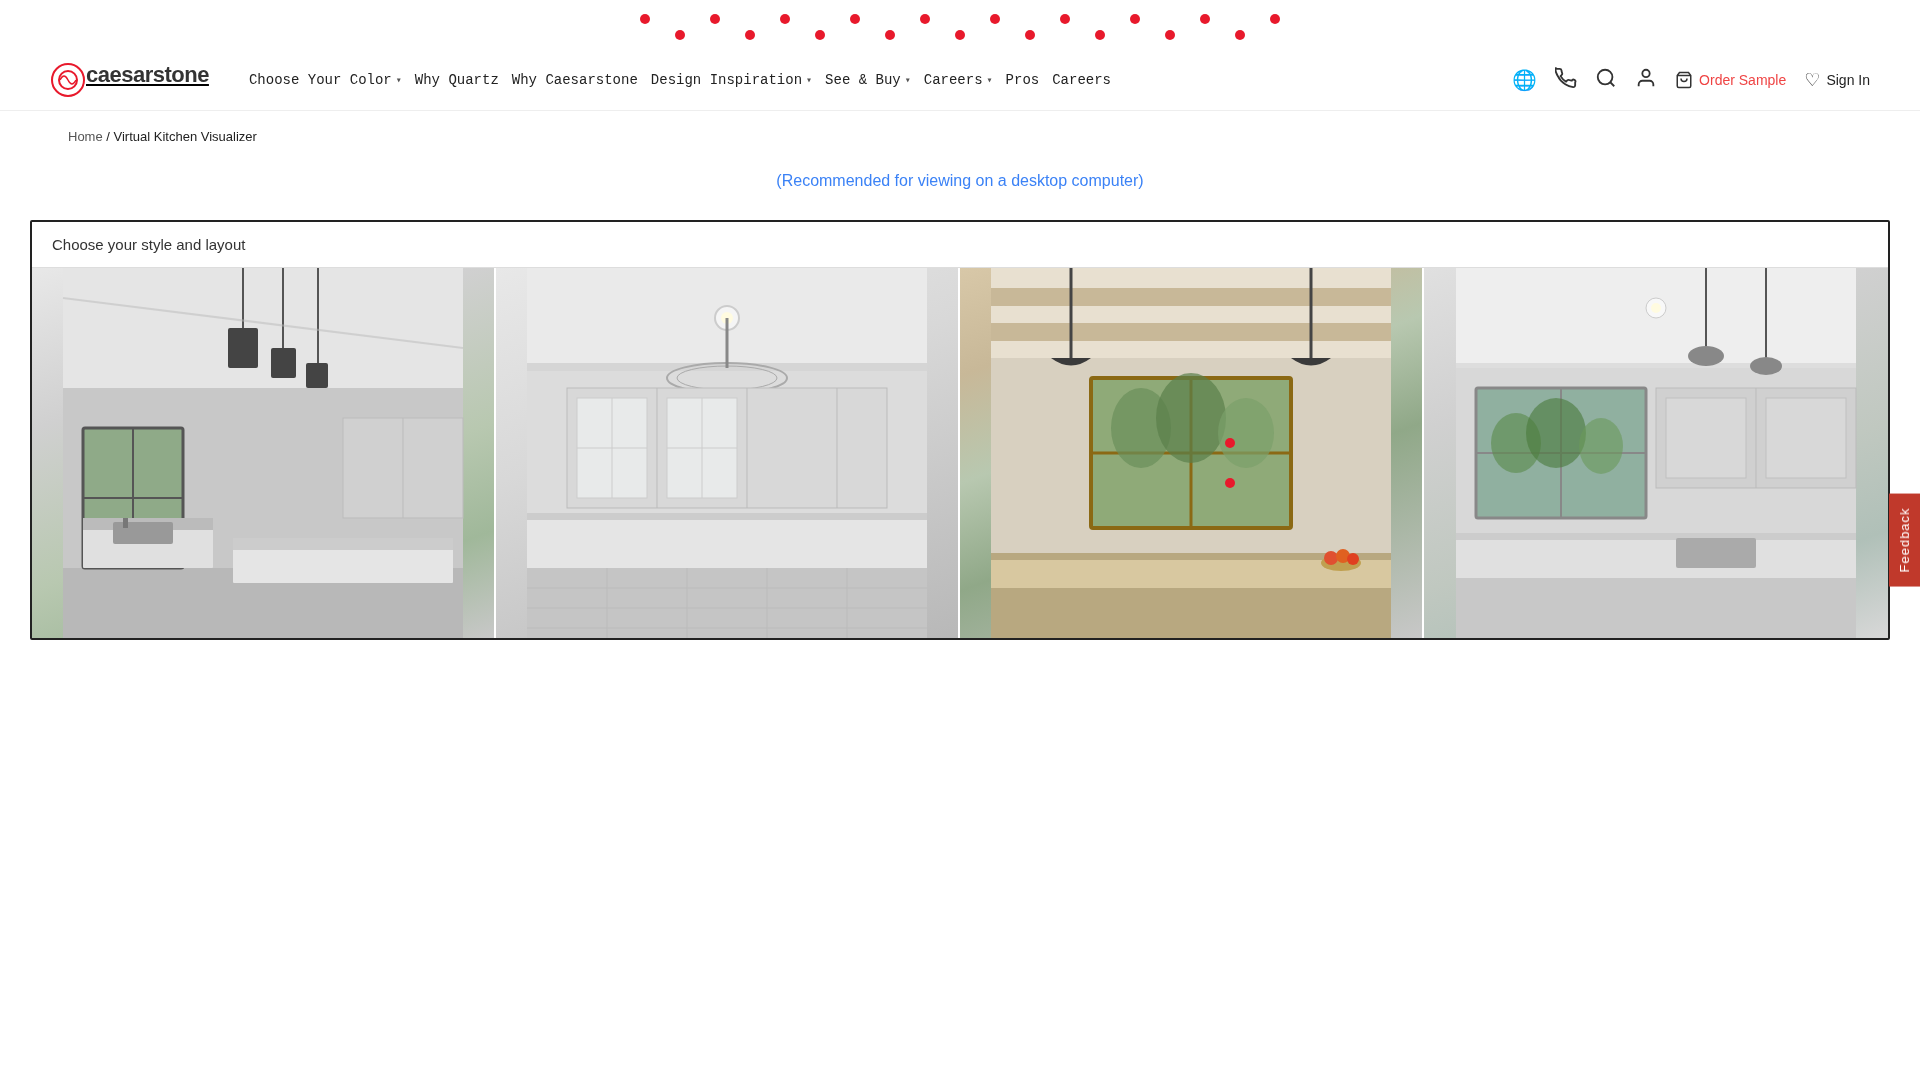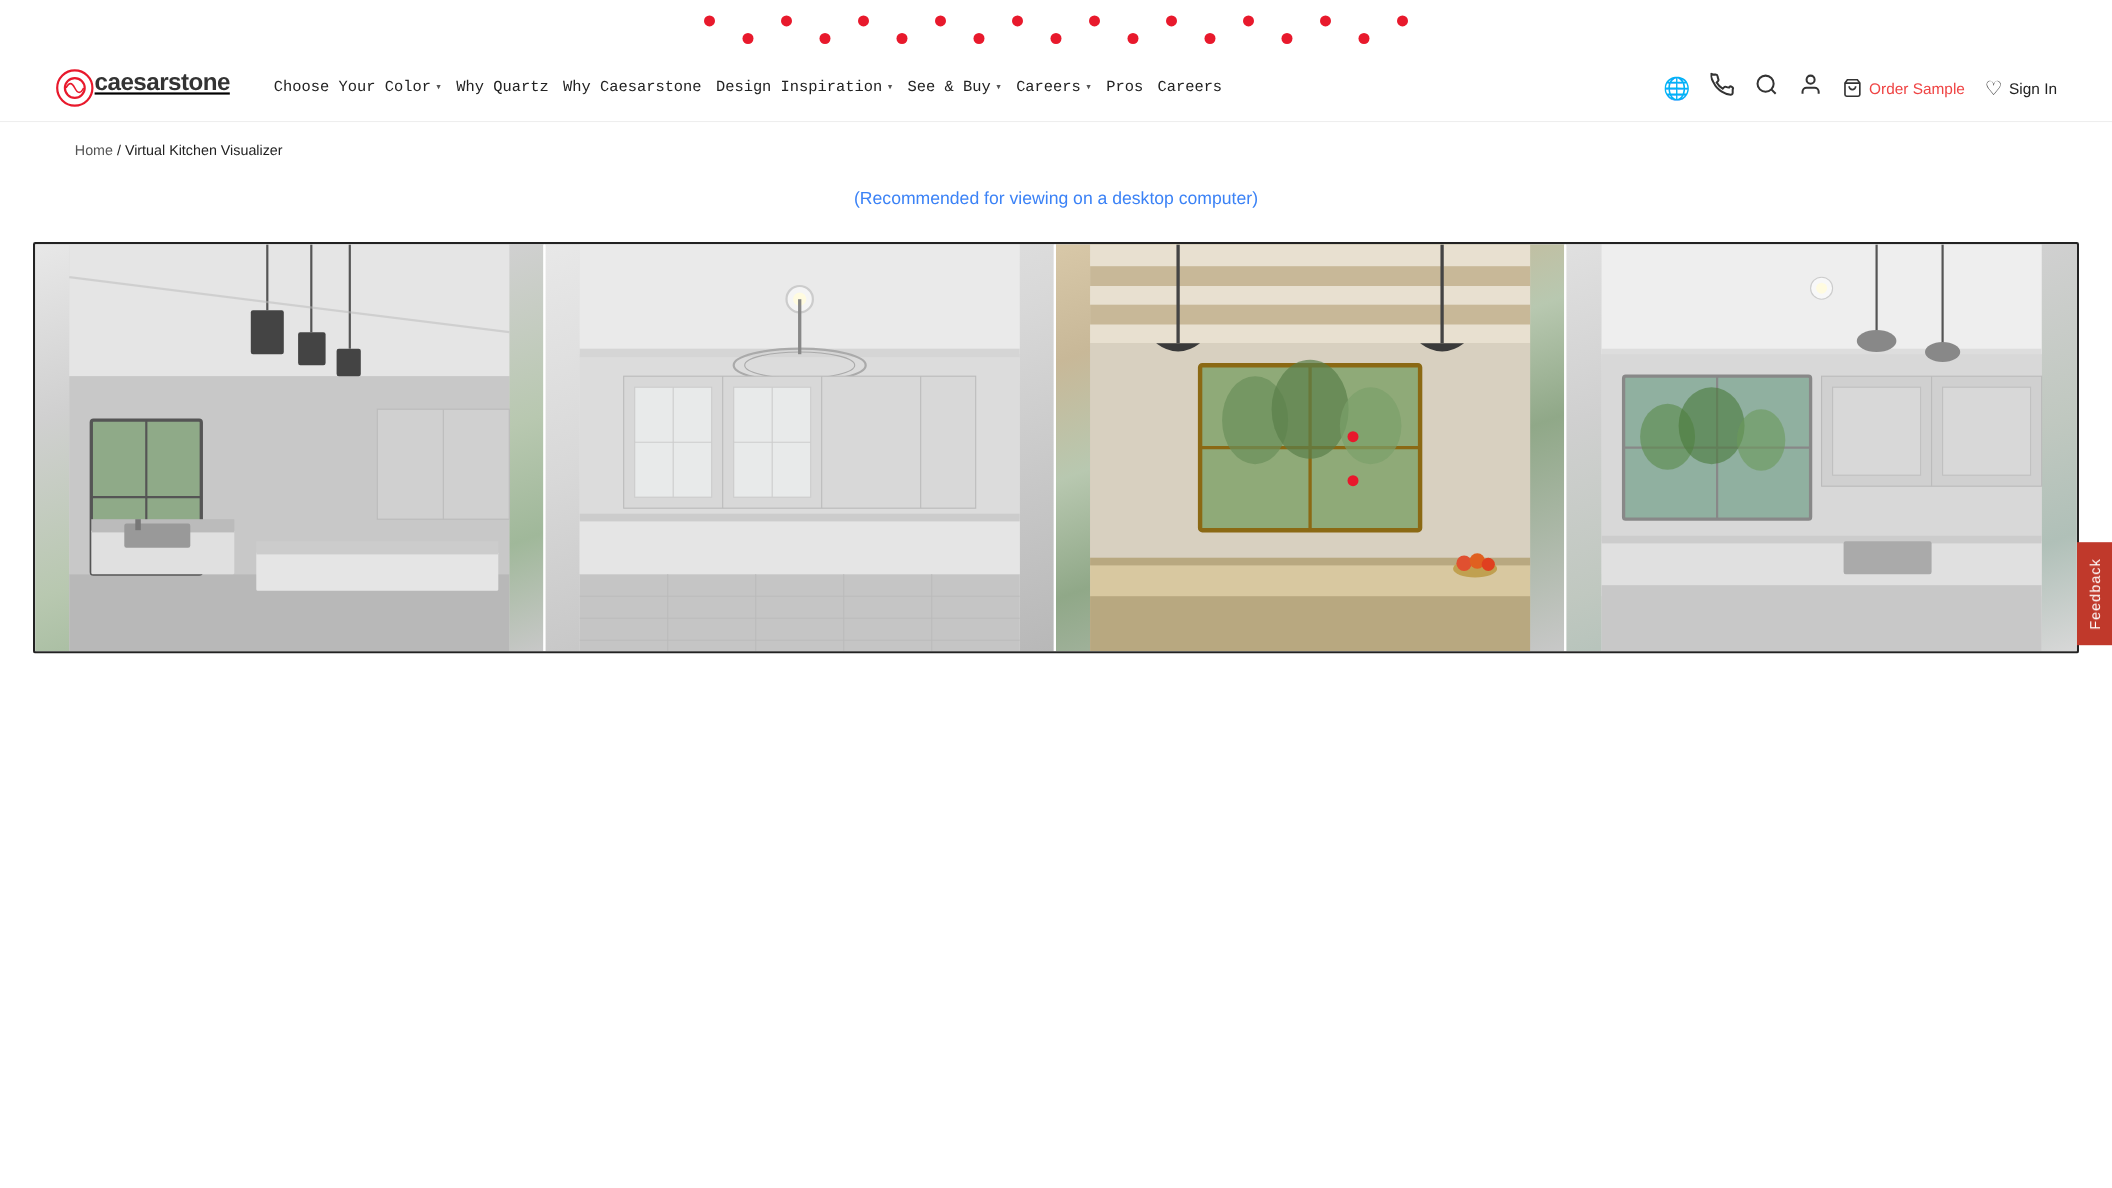--- a/index.html
+++ b/index.html
@@ -317,20 +317,21 @@
   <a href="#">Home</a>
   <span> / </span>
   <span>Virtual Kitchen Visualizer</span>
 </div>
 
 <div class="page-title-section">
   <p class="page-subtitle">(Recommended for viewing on a desktop computer)</p>
 </div>
 
 <div class="visualizer-section">
+  <div class="style-label">Choose your style and layout</div>
 
   <div class="kitchen-grid">
 
     <div class="kitchen-item kitchen-modern">
       <svg class="kitchen-svg" viewBox="0 0 400 370" xmlns="http://www.w3.org/2000/svg">
 
         <rect width="400" height="370" fill="#d8d8d8"></rect>
 
         <rect x="0" y="0" width="400" height="120" fill="#e5e5e5"></rect>
 

